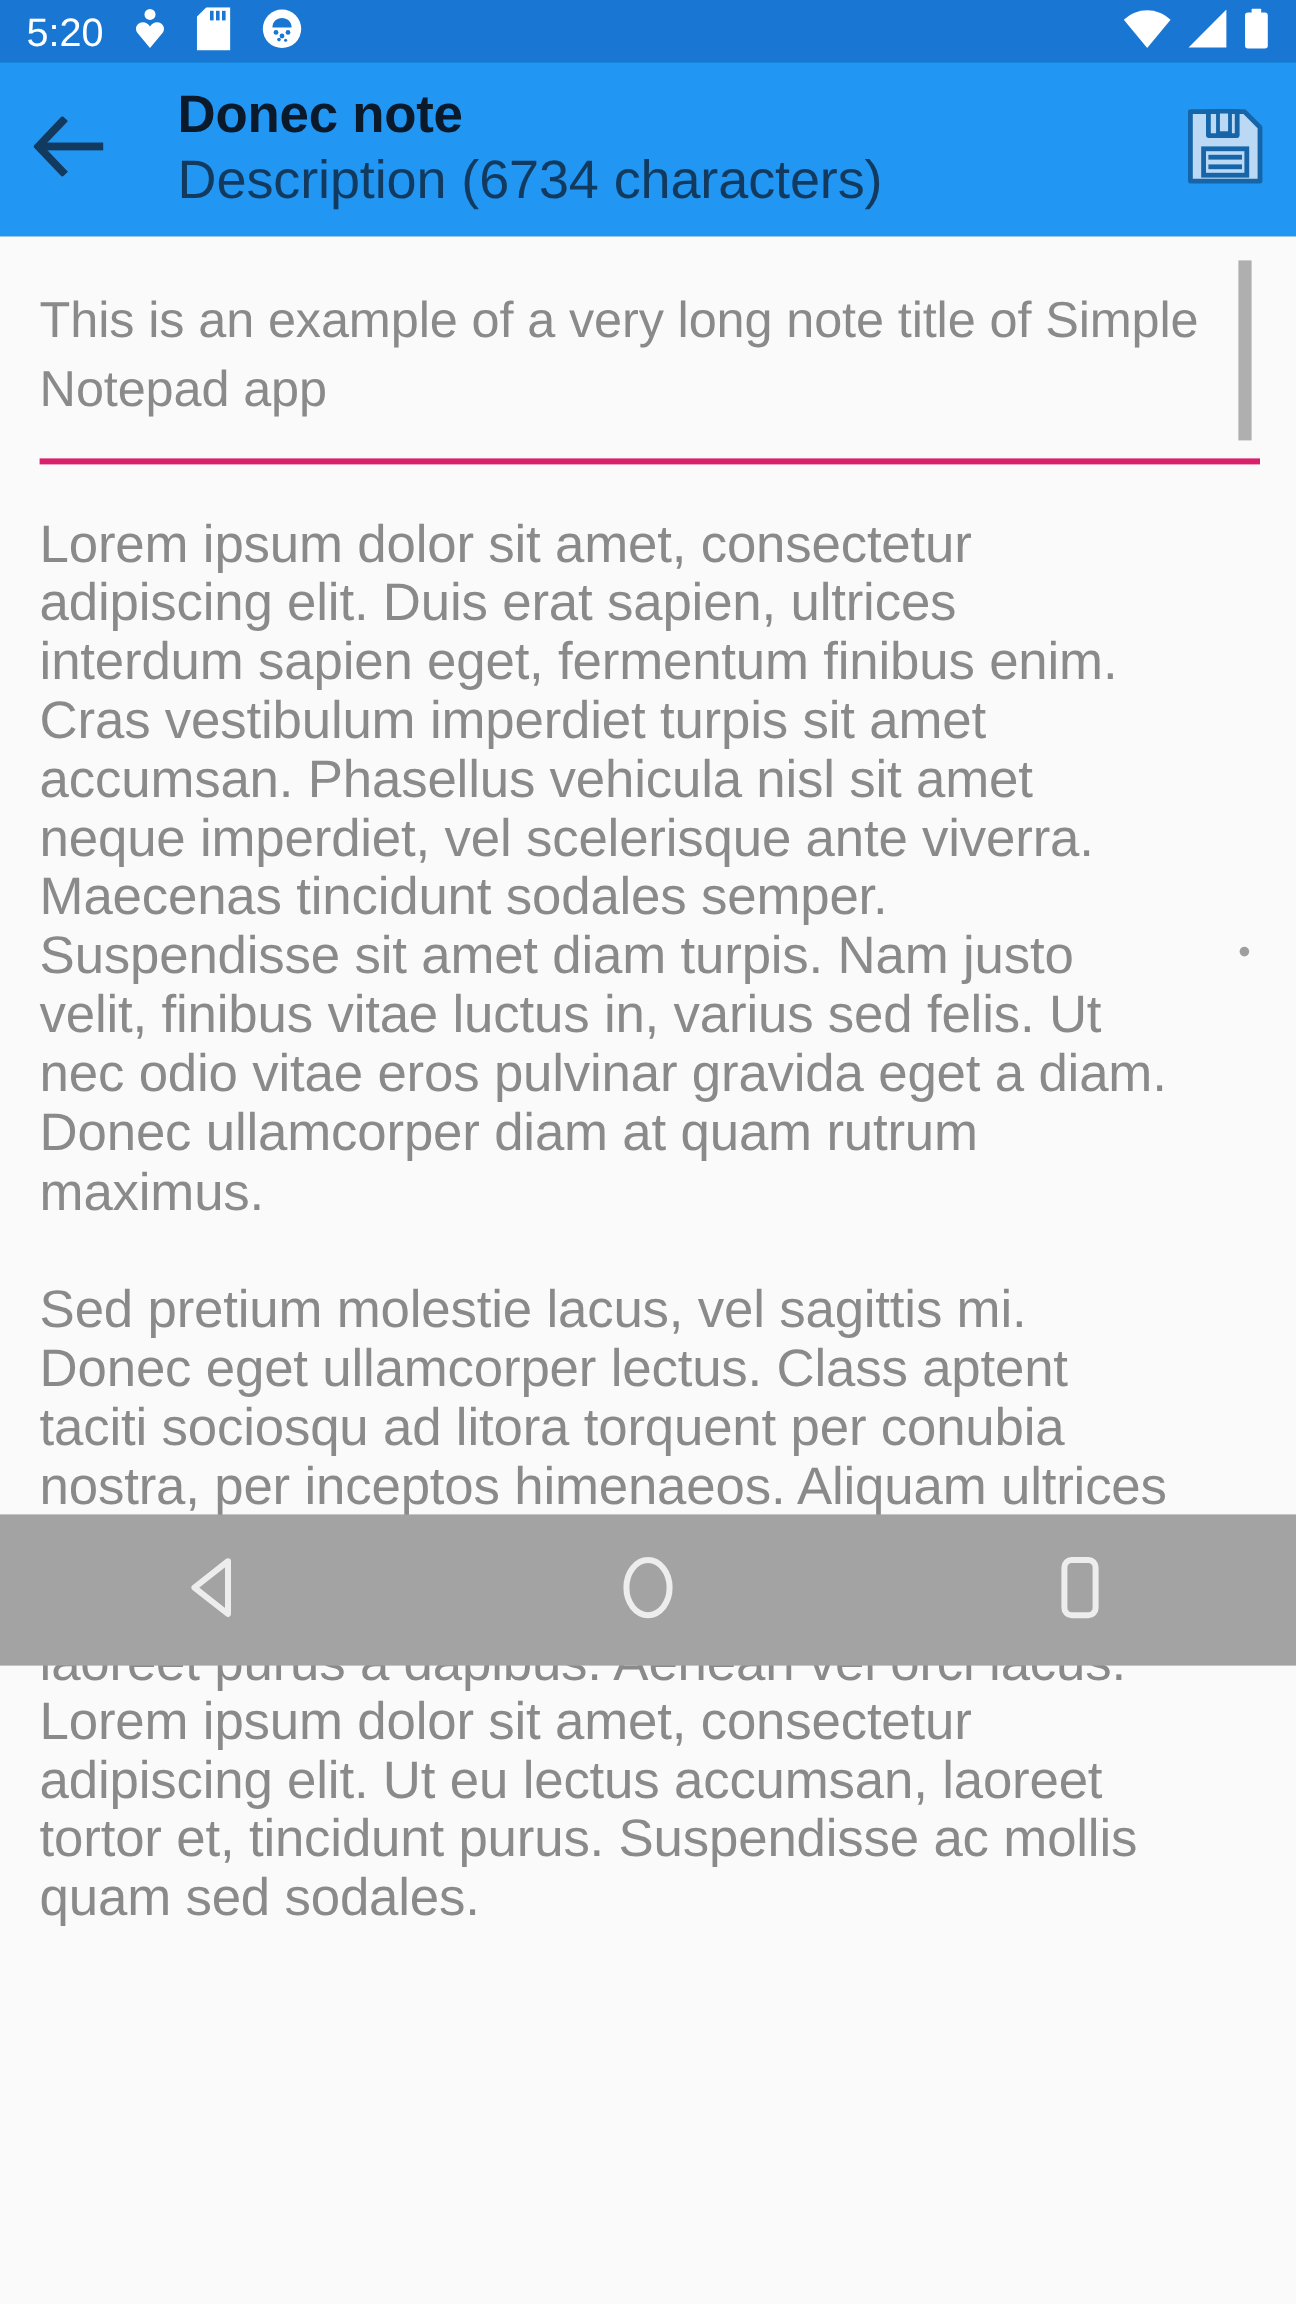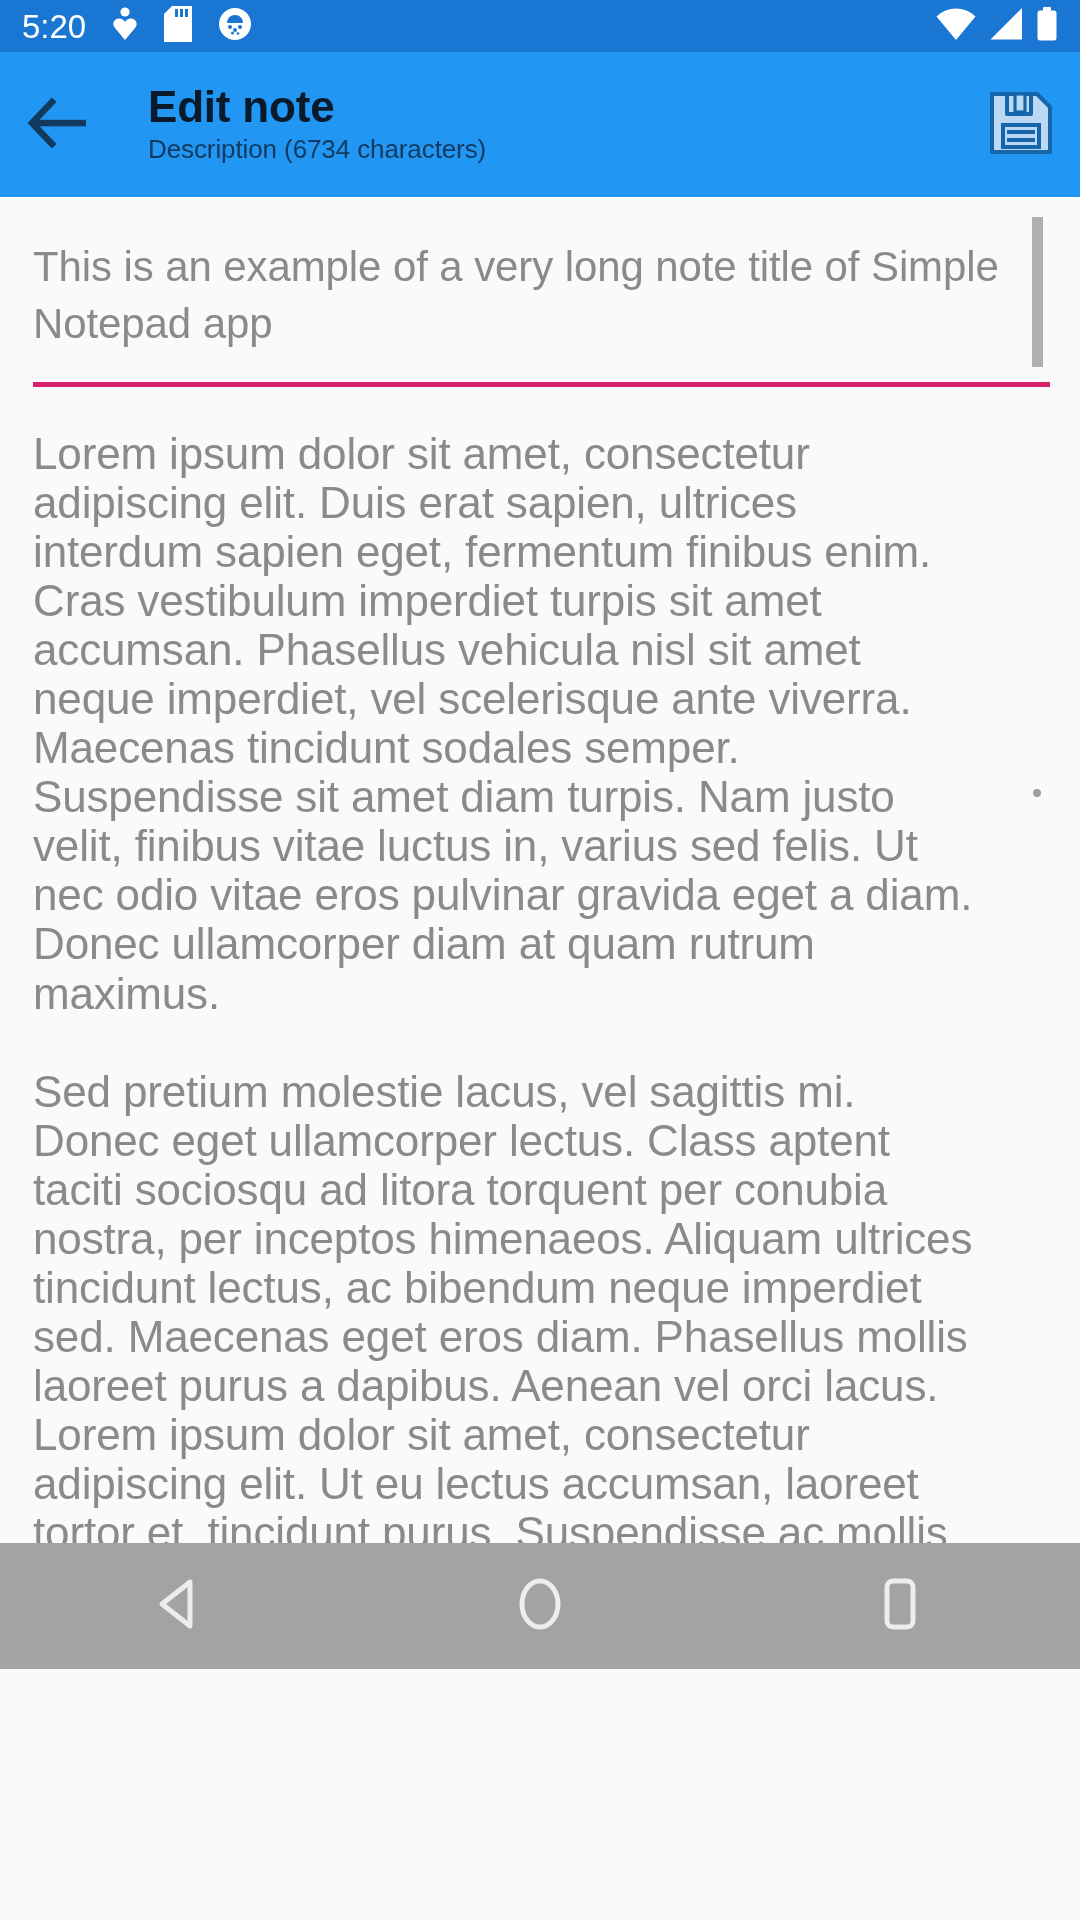--- a/index.html
+++ b/index.html
@@ -2,21 +2,21 @@
 <html><head>
 <meta charset="utf-8">
 <style>
   * { margin:0; padding:0; box-sizing:border-box; }
   html, body {
     width:1080px; height:1920px;
     background:#FAFAFA;
     font-family:"Liberation Sans", sans-serif;
     overflow:hidden;
   }
-  #screen { position:relative; width:1080px; height:1669px; background:#0369a1; }
+  #screen { position:relative; width:1080px; height:1388px; background:#0369a1; }
 
   
   .statusbar {
     position:absolute; top:0; left:0; width:1080px; height:52px;
     background:#1976D2;
     display:flex; align-items:center;
     padding:0 22px;
   }
   .sb-clock {
     color:#FFFFFF; font-size:33px; letter-spacing:0px;
@@ -40,21 +40,21 @@
   }
   .appbar-titles {
     flex:1 1 auto; display:flex; flex-direction:column;
     justify-content:center; padding-left:30px; padding-bottom:2px;
   }
   .appbar-title {
     font-size:44px; font-weight:bold; color:#0A1A2B;
     line-height:1.18; letter-spacing:-0.2px;
   }
   .appbar-subtitle {
-    font-size:26px; font-weight:normal; color:#123A5E;
+    font-size:45px; font-weight:normal; color:#123A5E;
     line-height:1.24; margin-top:0; letter-spacing:-0.1px;
   }
   .appbar-save {
     width:118px; height:145px; flex:0 0 auto;
     display:flex; align-items:center; justify-content:center;
   }
 
   
   .content {
     position:absolute; top:197px; left:0; width:1080px; height:1597px;
@@ -169,21 +169,21 @@
     <div class="appbar-back">
       <span>
         <svg width="62" height="50" viewBox="0 0 62 50">
           <path d="M24 4 L4 25 L24 46" stroke="#123A5E" stroke-width="6.5" fill="none" stroke-linecap="square" stroke-linejoin="miter"></path>
           <rect x="4" y="21.8" width="54" height="6.5" fill="#123A5E"></rect>
         </svg>
       </span>
     </div>
 
     <div class="appbar-titles">
-      <div class="appbar-title">Edit note</div>
+      <div class="appbar-title">Donec note</div>
       <div class="appbar-subtitle">Description (6734 characters)</div>
     </div>
 
     <div class="appbar-save">
       <span>
         <svg width="72" height="72" viewBox="0 0 72 72">
           <path d="M7 7 H52 L65 20 V65 H7 Z" fill="#BBD9F4" stroke="#1565A8" stroke-width="4" stroke-linejoin="round"></path>
           <path d="M22 7 H46 V27 H22 Z" fill="#BBD9F4" stroke="#1565A8" stroke-width="4" stroke-linejoin="round"></path>
           <rect x="30" y="7" width="10" height="18" fill="#BBD9F4" stroke="#1565A8" stroke-width="3.2"></rect>
           <rect x="18" y="38" width="36" height="22" fill="#BBD9F4" stroke="#1565A8" stroke-width="4"></rect>

